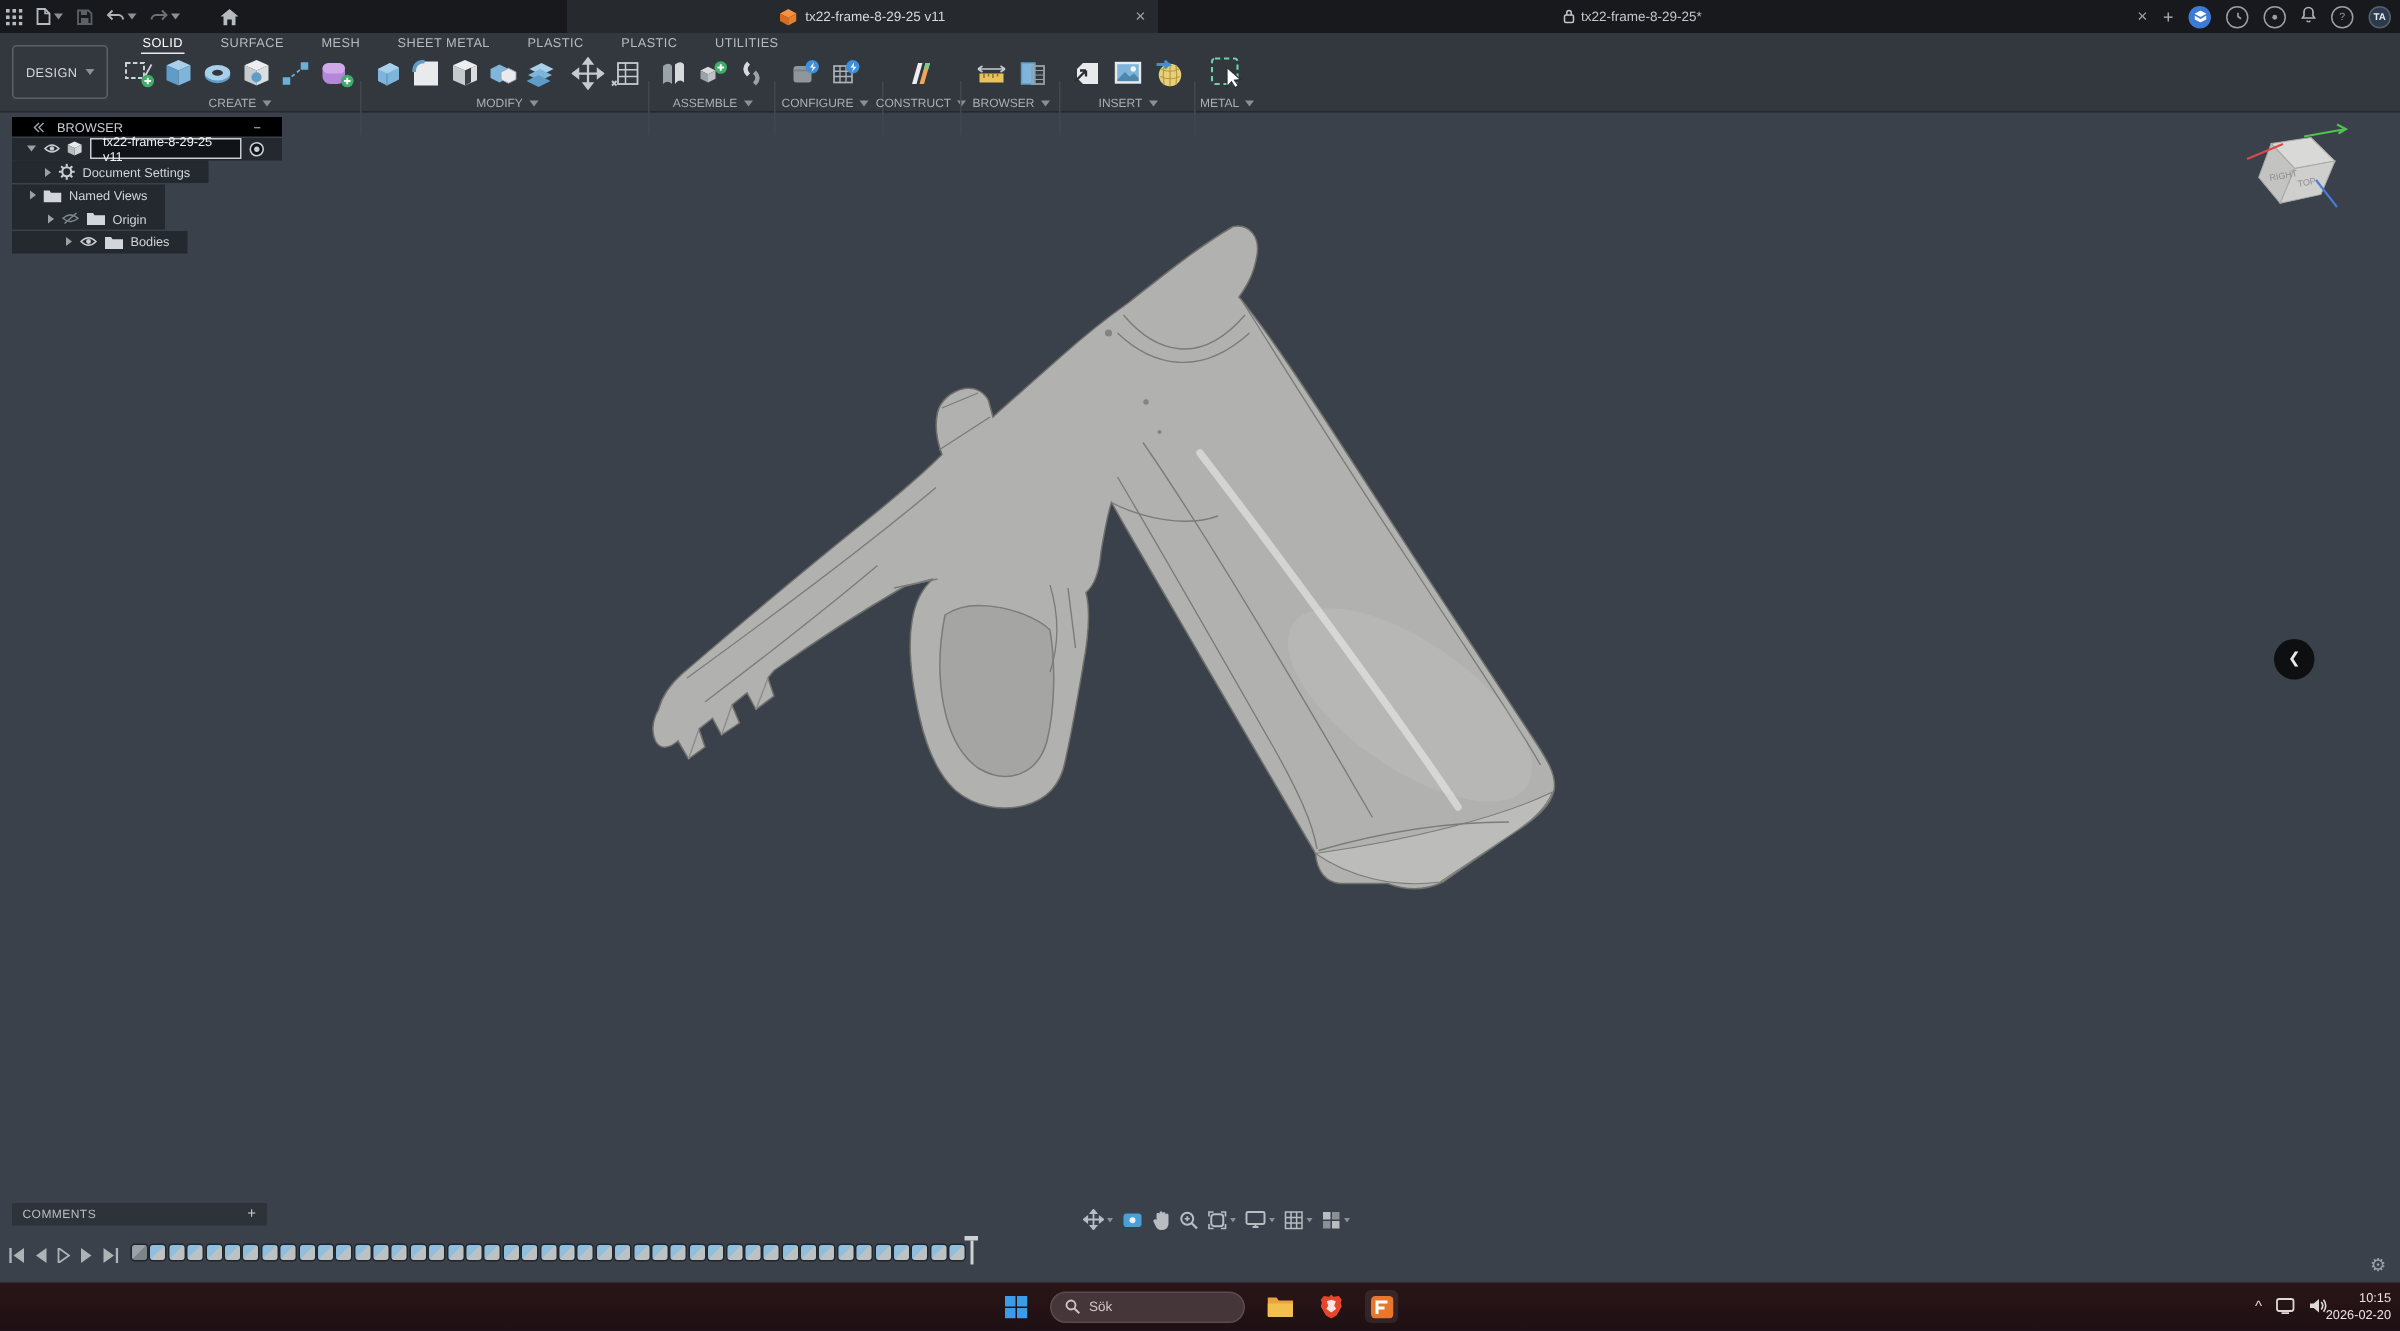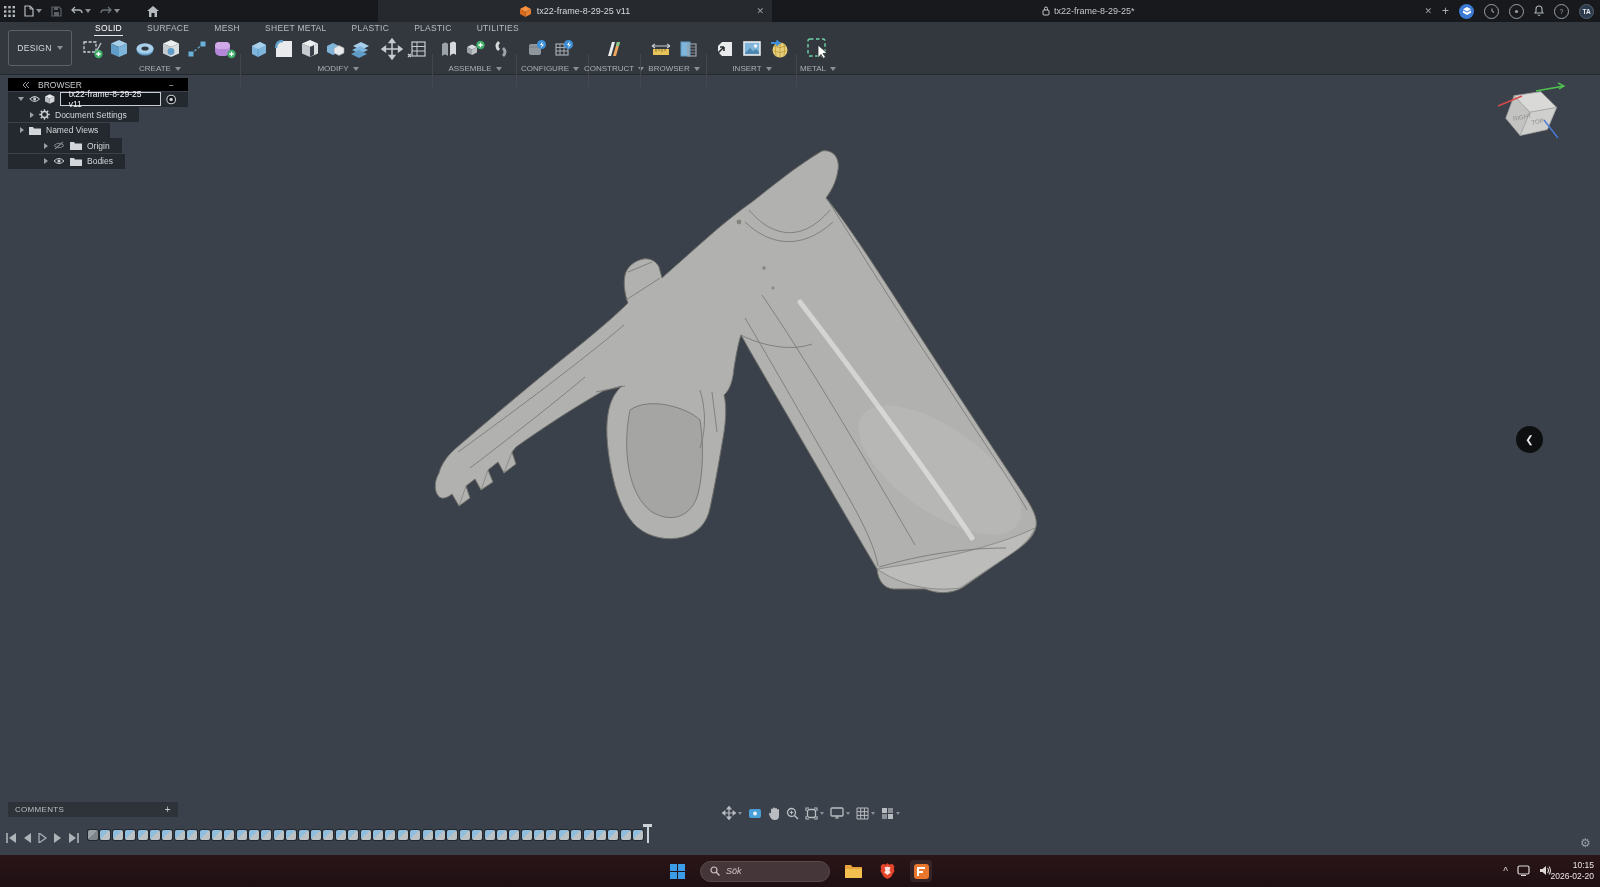--- a/index.html
+++ b/index.html
@@ -60,21 +60,21 @@
   .tl-icon { width:10px; height:10px; border-radius:2px; background:linear-gradient(135deg,#8fbede 48%,#bcc1c4 48%); box-shadow:0 0 0 1px #23272c; }
   .tl-icon.gray { background:linear-gradient(135deg,#9aa1a7 48%,#7d848a 48%); }
   .tl-marker { position:absolute; left:643px; top:824px; width:9px; height:20px; }
   .tl-marker .cap { position:absolute; left:0; top:0; width:9px; height:3px; background:#cdd2d6; }
   .tl-marker .stem { position:absolute; left:3.5px; top:3px; width:2px; height:16px; background:#cdd2d6; }
 
   
   .taskbar { position:absolute; left:0; top:855px; width:1600px; height:32px; background:linear-gradient(180deg,#2a1518 0%,#1e1013 100%); display:flex; align-items:center; }
   .tb-apps { position:absolute; left:666px; top:0; height:32px; display:flex; align-items:center; gap:12px; }
   .search-pill { width:130px; height:21px; border-radius:11px; background:#453639; border:1px solid #5c4b4e; display:flex; align-items:center; gap:6px; padding:0 9px; }
-  .search-pill input { background:transparent; border:none; outline:none; width:90px; color:#d8d0d0; font-size:9px; font-family:"Liberation Sans",sans-serif;font-style:italic; }
+  .search-pill input { background:transparent; border:none; outline:none; width:90px; color:#d8d0d0; font-size:9px; font-family:"Liberation Sans",sans-serif; }
   .search-pill input::placeholder { color:#cfc6c6; }
   .app-tile { width:22px; height:22px; display:flex; align-items:center; justify-content:center; border-radius:4px; }
   .app-tile.active { background:rgba(255,255,255,.08); }
   .tray { position:absolute; right:48px; top:0; height:32px; display:flex; align-items:center; gap:9px; color:#ded8d8; font-size:9px; }
   .clock { position:absolute; right:6px; top:0; height:32px; display:flex; flex-direction:column; justify-content:center; align-items:flex-end; color:#eae4e4; font-size:8.5px; line-height:1.3; }
 </style>
 </head>
 <body>
 
 <div id="app">
@@ -545,21 +545,21 @@
         </svg>
       <span>Document Settings</span>
     </div>
     <div class="br-row" style="padding-left:12px">
       <span class="tri-right"></span>
       <svg width="12" height="9" viewBox="0 0 12 9">
           <path d="M0 1 h4 l1 1.5 h7 V9 H0 Z" fill="#d2d6da"></path>
         </svg>
       <span>Named Views</span>
     </div>
-    <div class="br-row" style="padding-left:36px">
+    <div class="br-row" style="padding-left:24px">
       <span class="tri-right"></span>
       <svg width="12" height="9" viewBox="0 0 12 9">
           <path d="M1 4.5 Q6 0 11 4.5 Q6 9 1 4.5 Z" fill="none" stroke="#7d848b" stroke-width="1"></path>
           <path d="M2 8 L10 1" stroke="#7d848b" stroke-width="1.1"></path>
         </svg>
       <svg width="12" height="9" viewBox="0 0 12 9">
           <path d="M0 1 h4 l1 1.5 h7 V9 H0 Z" fill="#d2d6da"></path>
         </svg>
       <span>Origin</span>
     </div>

